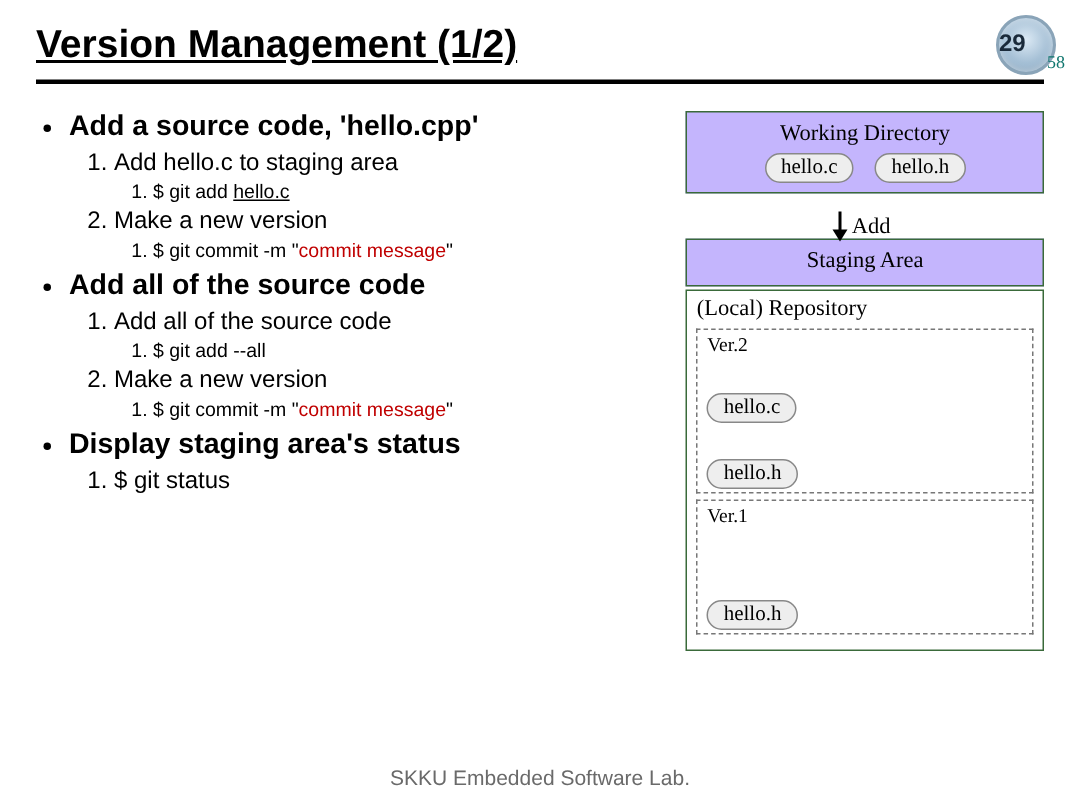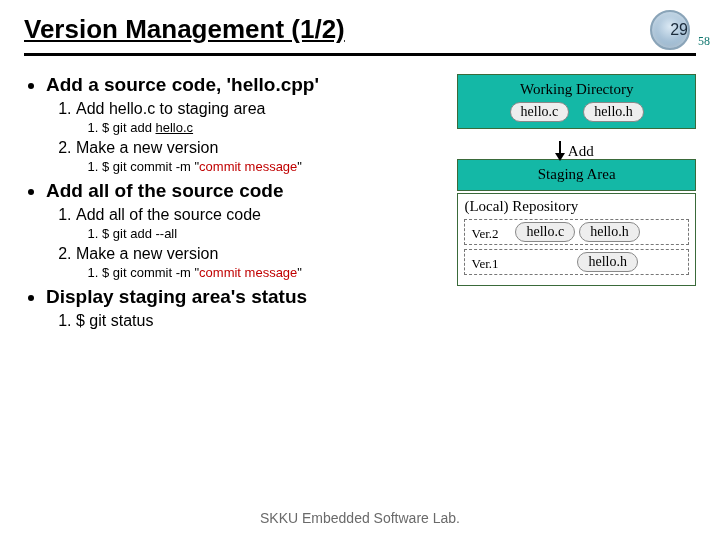--- a/index.html
+++ b/index.html
@@ -20,32 +20,32 @@
     padding: 14px 24px 0 24px;
   }
   .title {
     font-size: 26px;
     font-weight: 700;
     text-decoration: underline;
   }
   .pagebadge {
     position: absolute;
     top: 10px;
-    right: 30px;
+    right: 16px;
     width: 36px;
     height: 36px;
     border-radius: 50%;
     background: radial-gradient(circle at 50% 40%, #dbe9f4 0%, #9fbbd2 60%, #6d8ba4 100%);
     border: 2px solid #8aa4b8;
     box-shadow: inset 0 0 6px rgba(255,255,255,0.6);
     display: flex;
     align-items: center;
-    justify-content: flex-end;
+    justify-content: flex-start;
     font-size: 16px;
-    font-weight: 400;
+    font-weight: 700;
     color: #1a2a3a;
   }
   .subpage {
     position: absolute;
     top: 34px;
     right: 10px;
     font-size: 12px;
     color: #0f766e;
     font-family: "Times New Roman", serif;
   }
@@ -104,21 +104,21 @@
     width: 100%;
     text-align: center;
     font-size: 14px;
     color: #6a6a6a;
   }
   
   .diagram-box {
     border: 1px solid #3a6a3a;
     padding: 6px 10px;
     margin-bottom: 2px;
-    background: #14b8a6;
+    background: #c4b5fd;
   }
   .diagram-label {
     text-align: center;
     font-size: 15px;
     margin-bottom: 4px;
   }
   .diagram-files {
     display: flex;
     gap: 14px;
     justify-content: center;
@@ -171,23 +171,24 @@
   .repo-label {
     text-align: left;
     font-size: 15px;
     margin-bottom: 4px;
   }
   .ver {
     border: 1px dashed #777;
     padding: 2px 6px;
     margin-bottom: 4px;
     display: flex;
-    align-items: flex-end;
-    gap: 4px;
+    align-items: flex-start;
+    gap: 24px;
     font-size: 13px;
+    flex-direction: column;
   }
   .ver-name {
     width: 40px;
   }
 </style>
 </head>
 <body>
 
 <div class="slide">
 

